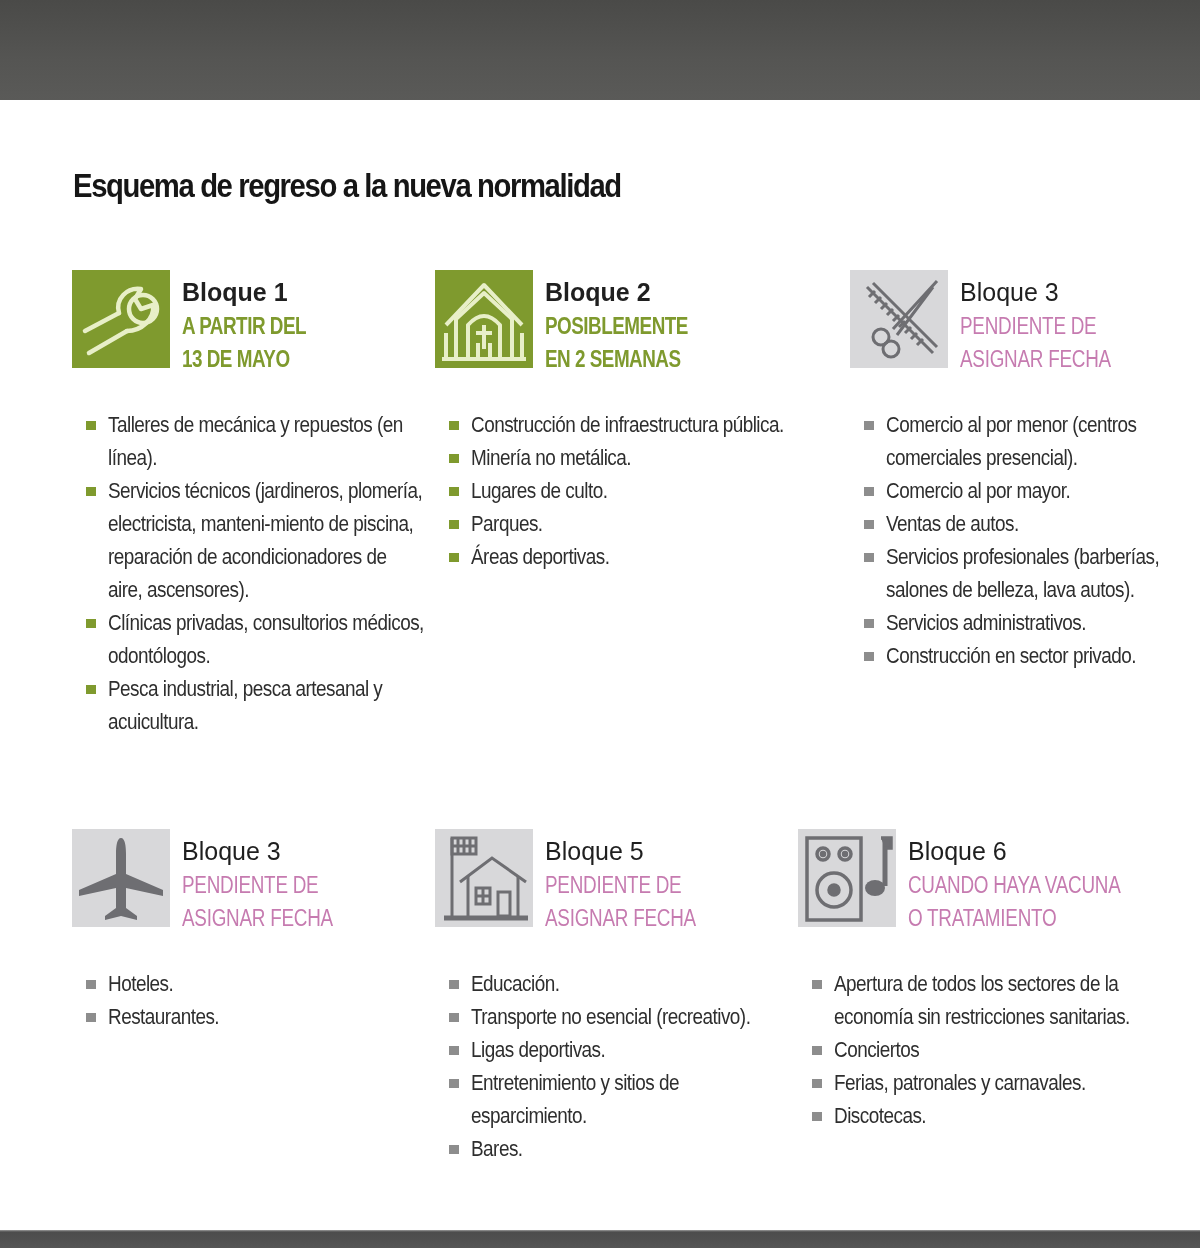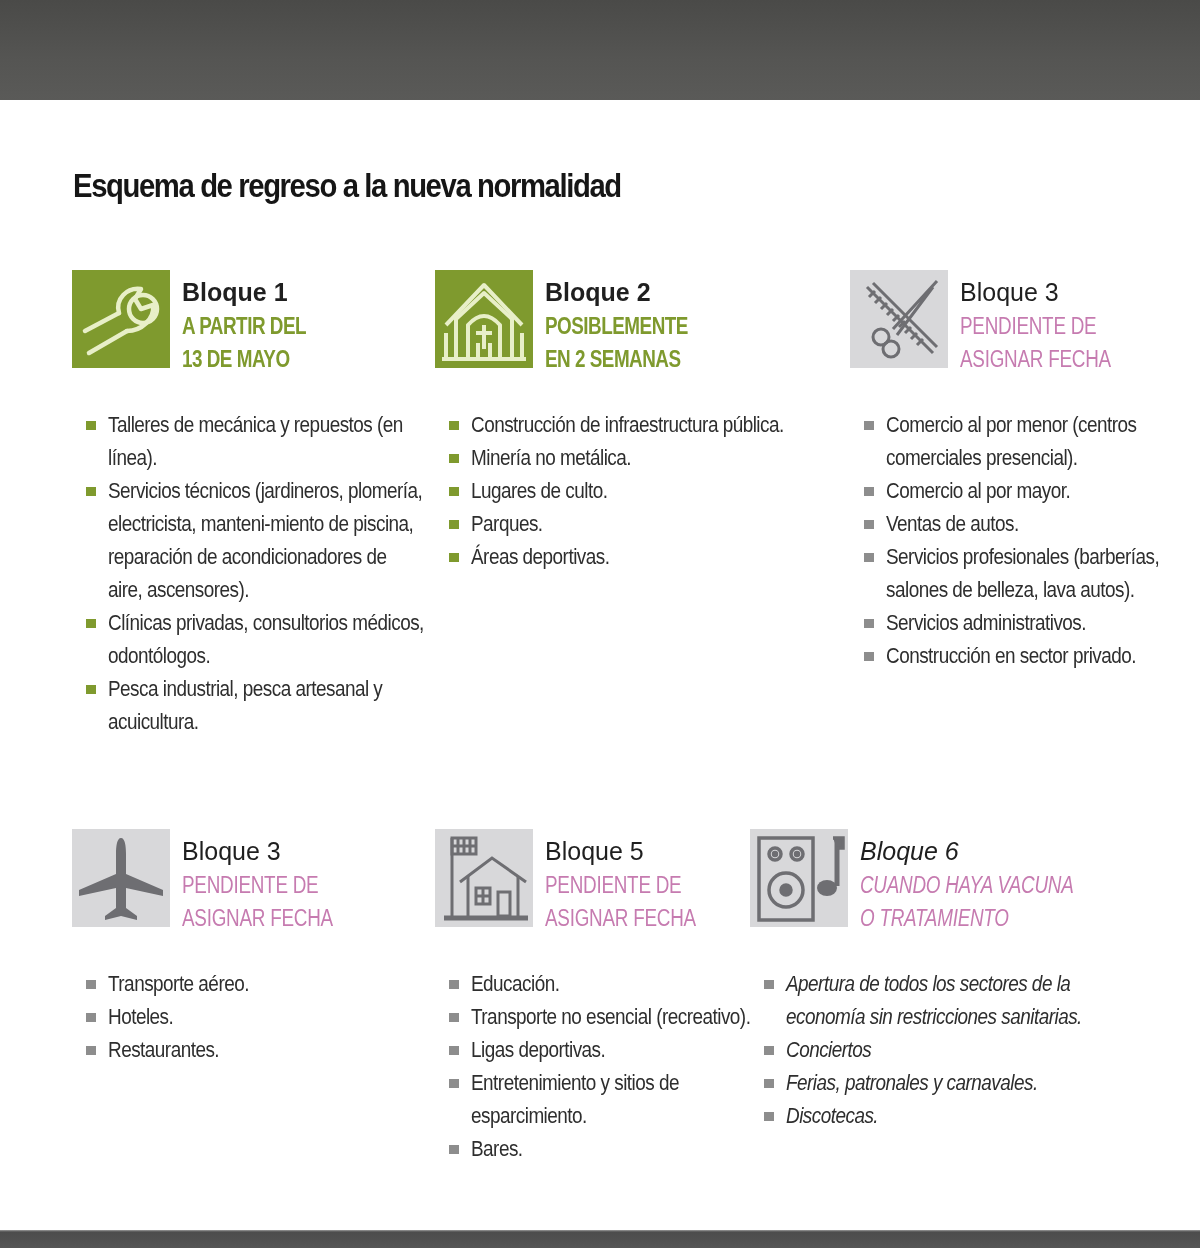--- a/index.html
+++ b/index.html
@@ -161,21 +161,20 @@
         <path d="M46 6 C50 6 51 14 51 22 L51 42 L88 58 L88 64 L51 56 L51 76 L62 84 L62 88 L46 84 L30 88 L30 84 L41 76 L41 56 L4 64 L4 58 L41 42 L41 22 C41 14 42 6 46 6 Z"></path>
       </svg>
     </div>
     <div class="block-name">Bloque 3</div>
     <div class="block-status pink">
       <div>PENDIENTE DE</div>
       <div>ASIGNAR FECHA</div>
     </div>
   </div>
   <ul class="items">
-    <li><span class="bullet grey"></span><span class="txt">Transporte aéreo.</span></li>
     <li><span class="bullet grey"></span><span class="txt">Hoteles.</span></li>
     <li><span class="bullet grey"></span><span class="txt">Restaurantes.</span></li>
   </ul>
 </section>
 
 <section class="block" style="left:435px; top:829px;">
   <div class="block-head">
     <div class="icon-box grey">
       <svg viewBox="0 0 92 92" fill="none" stroke="#6e6e72" stroke-width="3">
         <path d="M14 88 L14 6"></path>
@@ -197,21 +196,21 @@
   </div>
   <ul class="items">
     <li><span class="bullet grey"></span><span class="txt">Educación.</span></li>
     <li><span class="bullet grey"></span><span class="txt">Transporte no esencial (recreativo).</span></li>
     <li><span class="bullet grey"></span><span class="txt">Ligas deportivas.</span></li>
     <li><span class="bullet grey"></span><span class="txt">Entretenimiento y sitios de esparcimiento.</span></li>
     <li><span class="bullet grey"></span><span class="txt">Bares.</span></li>
   </ul>
 </section>
 
-<section class="block" style="left:750px; top:829px;font-style:italic;">
+<section class="block" style="left:798px; top:829px;">
   <div class="block-head">
     <div class="icon-box grey">
       <svg viewBox="0 0 92 92" fill="none" stroke="#6e6e72" stroke-width="3.5">
         <rect x="6" y="6" width="54" height="82"></rect>
         <circle cx="22" cy="22" r="6"></circle>
           <circle cx="22" cy="22" r="1.5" fill="#6e6e72"></circle>
         <circle cx="44" cy="22" r="6"></circle>
           <circle cx="44" cy="22" r="1.5" fill="#6e6e72"></circle>
         <circle cx="33" cy="58" r="17"></circle>
         <circle cx="33" cy="58" r="5" fill="#6e6e72"></circle>

